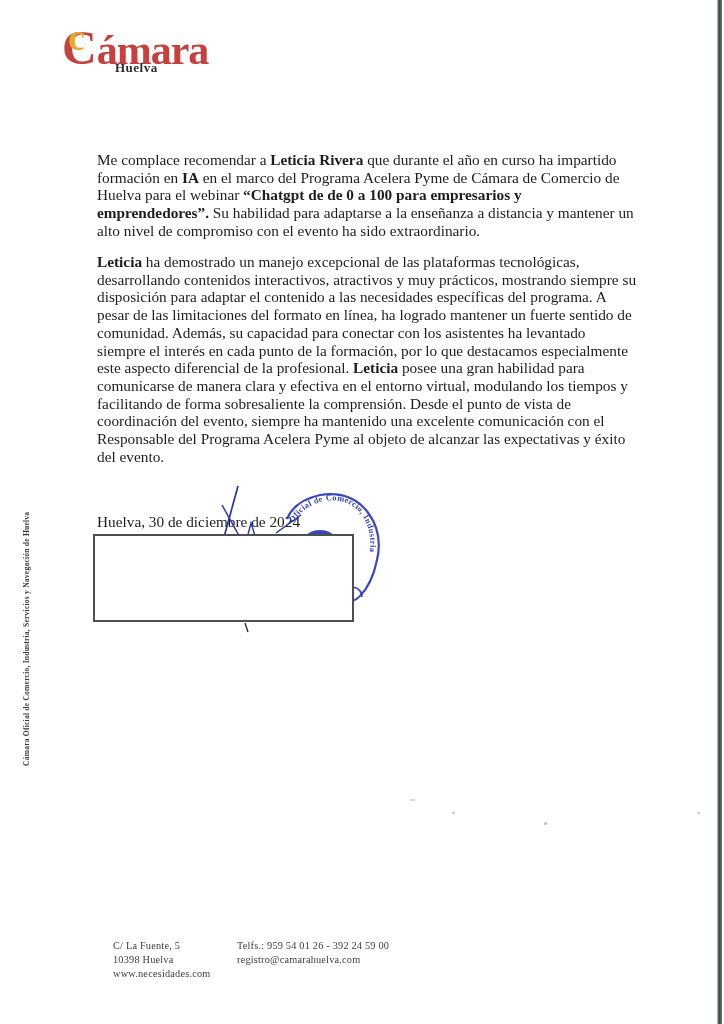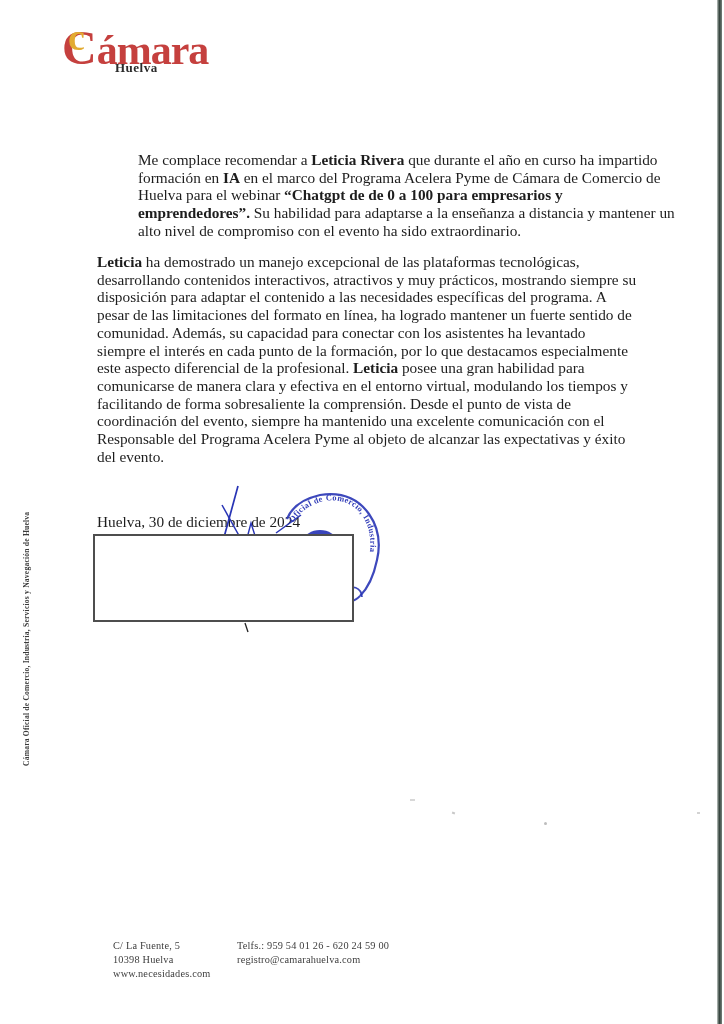--- a/index.html
+++ b/index.html
@@ -19,21 +19,21 @@
   .logo-sub{
     position:absolute;left:53px;top:40px;font-size:13px;font-weight:bold;
     color:#2b2b2b;letter-spacing:0.5px;
   }
   
   .para{
     position:absolute;left:97px;width:540px;margin:0;
     font-size:15.3px;line-height:17.7px;text-align:left;
   }
   .para .b{font-weight:bold;}
-  #p1{top:151px;margin-left:41px;}
+  #p1{top:151px;}
   #p2{top:253px;}
   #p3{top:466px;}
   .dateline{position:absolute;left:97px;top:513px;font-size:15.3px;}
   
   .ink-svg{position:absolute;left:200px;top:478px;z-index:2;}
   
   .redaction{
     position:absolute;left:93px;top:534px;width:261px;height:88px;
     background:#ffffff;border:2px solid #4e4e4e;box-sizing:border-box;z-index:3;
   }
@@ -105,21 +105,21 @@
   <div class="redaction"></div>
 
   <div class="side-text">Cámara Oficial de Comercio, Industria, Servicios y Navegación de Huelva</div>
 
   <div class="footer-col footer-left">
     <div>C/ La Fuente, 5</div>
     <div>10398 Huelva</div>
     <div>www.necesidades.com</div>
   </div>
   <div class="footer-col footer-right">
-    <div>Telfs.: 959 54 01 26 - 620 24 59 00</div>
+    <div>Telfs.: 959 54 01 26 - 392 24 59 00</div>
     <div>registro@camarahuelva.com</div>
   </div>
 
   <div class="scan-edge"></div>
   <div class="speck spk1"></div>
   <div class="speck spk2"></div>
   <div class="speck spk3"></div>
   <div class="speck spk4"></div>
 
 </div>

